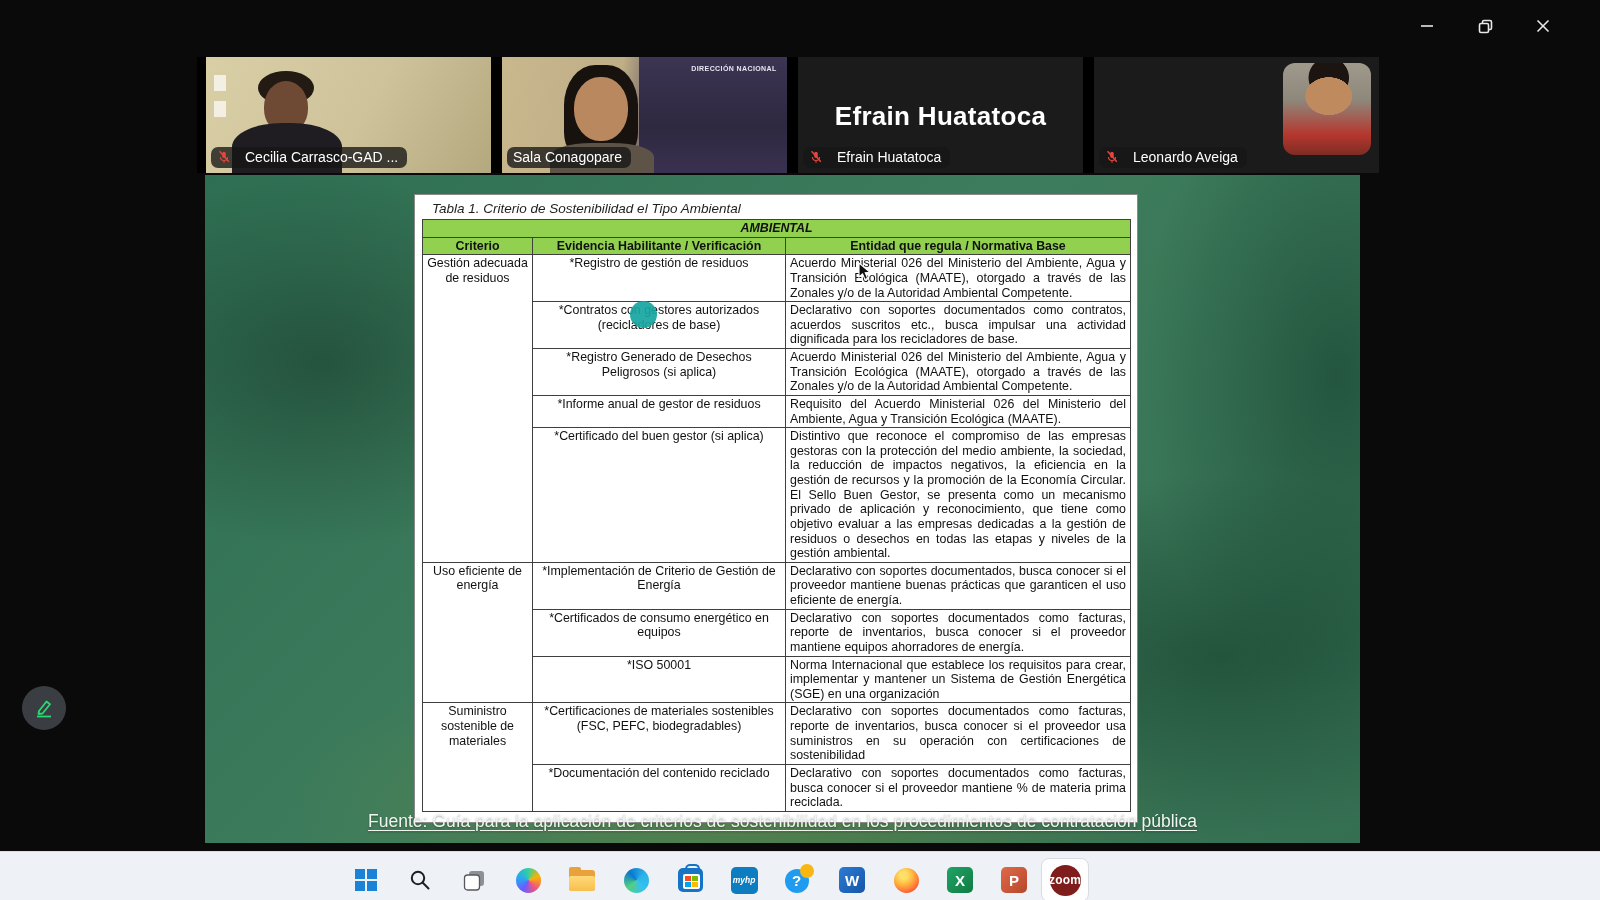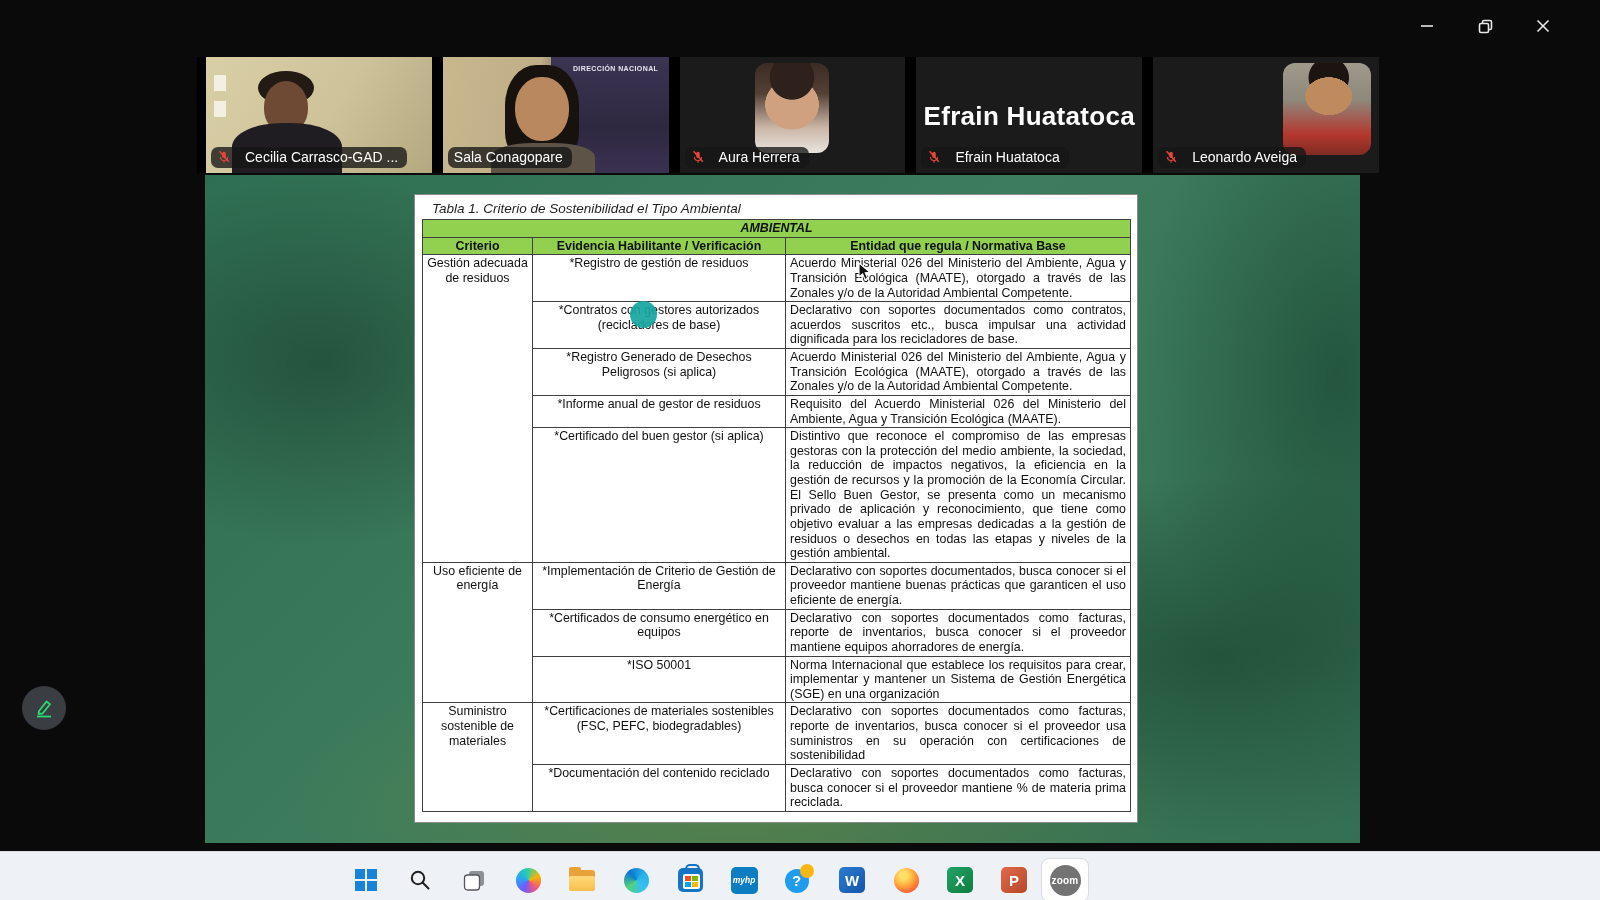--- a/index.html
+++ b/index.html
@@ -98,21 +98,21 @@
      display:flex;align-items:center;justify-content:center;}
   .helpwrap{position:relative;width:27px;height:27px;}
   .help{position:absolute;left:0;top:2px;width:24px;height:24px;border-radius:50%;background:#1f9cf0;color:#fff;font-weight:700;font-size:15px;
      display:flex;align-items:center;justify-content:center;}
   .helpdot{position:absolute;right:-2px;top:-3px;width:14px;height:14px;border-radius:50%;background:#f8b612;}
   .office{width:26px;height:26px;border-radius:5px;color:#fff;font-weight:700;font-size:15px;display:flex;align-items:center;justify-content:center;}
   .word{background:linear-gradient(135deg,#2b7cd3,#1555a7);}
   .excel{background:linear-gradient(135deg,#21a366,#107c41);}
   .ppt{background:linear-gradient(135deg,#e06a4a,#b7472a);}
   .zoom-active{background:rgba(255,255,255,.9);border:1px solid #d8dce2;border-radius:8px;width:46px;height:42px;}
-  .zoomico{width:31px;height:31px;border-radius:50%;background:#737373;color:#fff;font-size:10px;font-weight:700;
+  .zoomico{width:31px;height:31px;border-radius:50%;background:#7f1d1d;color:#fff;font-size:12px;font-weight:700;
      display:flex;align-items:center;justify-content:center;letter-spacing:.2px;}
 </style>
 </head>
 <body>
 
 <div id="stage">
 
   <div class="winctl" id="btn-min">
     <svg width="14" height="14" viewBox="0 0 14 14">
         <line x1="1" y1="7" x2="13" y2="7"></line>
@@ -160,34 +160,20 @@
         <div class="hair"></div>
           <div class="head"></div>
           <div class="body"></div>
       </div>
       <div class="plabel">
         <span>Sala Conagopare</span>
       </div>
     </div>
 
 
-    <div class="tile">
-      <div class="avatar avatar-aura"></div>
-      <div class="plabel">
-        <span class="micoff">
-          <svg width="14" height="14" viewBox="0 0 16 16">
-              <rect x="6" y="2" width="4" height="7" rx="2" fill="#e8453c"></rect>
-              <path d="M4 8a4 4 0 0 0 8 0" stroke="#e8453c" fill="none" stroke-width="1.3"></path>
-              <line x1="8" y1="12" x2="8" y2="14.5" stroke="#e8453c" stroke-width="1.3"></line>
-              <line x1="3" y1="1.5" x2="13.5" y2="13.5" stroke="#e8453c" stroke-width="1.7"></line>
-            </svg>
-        </span>
-        <span>Aura Herrera</span>
-      </div>
-    </div>
 
     <div class="tile">
       <div class="bigname">Efrain Huatatoca</div>
       <div class="plabel">
         <span class="micoff">
           <svg width="14" height="14" viewBox="0 0 16 16">
               <rect x="6" y="2" width="4" height="7" rx="2" fill="#e8453c"></rect>
               <path d="M4 8a4 4 0 0 0 8 0" stroke="#e8453c" fill="none" stroke-width="1.3"></path>
               <line x1="8" y1="12" x2="8" y2="14.5" stroke="#e8453c" stroke-width="1.3"></line>
               <line x1="3" y1="1.5" x2="13.5" y2="13.5" stroke="#e8453c" stroke-width="1.7"></line>
@@ -279,20 +265,21 @@
         </table>
     </div>
 
     <div class="tealdot"></div>
     <div class="cursor">
       <svg width="16" height="20" viewBox="0 0 16 20">
           <path d="M2 1 L2 15 L5.6 11.8 L8 17.5 L10.6 16.3 L8.2 10.8 L13 10.4 Z" fill="#111" stroke="#fff" stroke-width="1.1"></path>
         </svg>
     </div>
 
+    <div id="fuente">Fuente: Guía para la aplicación de criterios de sostenibilidad en los procedimientos de contratación pública</div>
   </div>
 
   <div id="pencil-btn">
     <svg width="24" height="24" viewBox="0 0 24 24">
       <path d="M7 15 L14.5 5.5 L18 8.2 L10.5 17.5 L6.5 18 Z" fill="none" stroke="#2bd973" stroke-width="1.8" stroke-linejoin="round"></path>
       <line x1="5" y1="20.5" x2="19" y2="20.5" stroke="#2bd973" stroke-width="1.8"></line>
     </svg>
   </div>
 
   <div id="taskbar">

